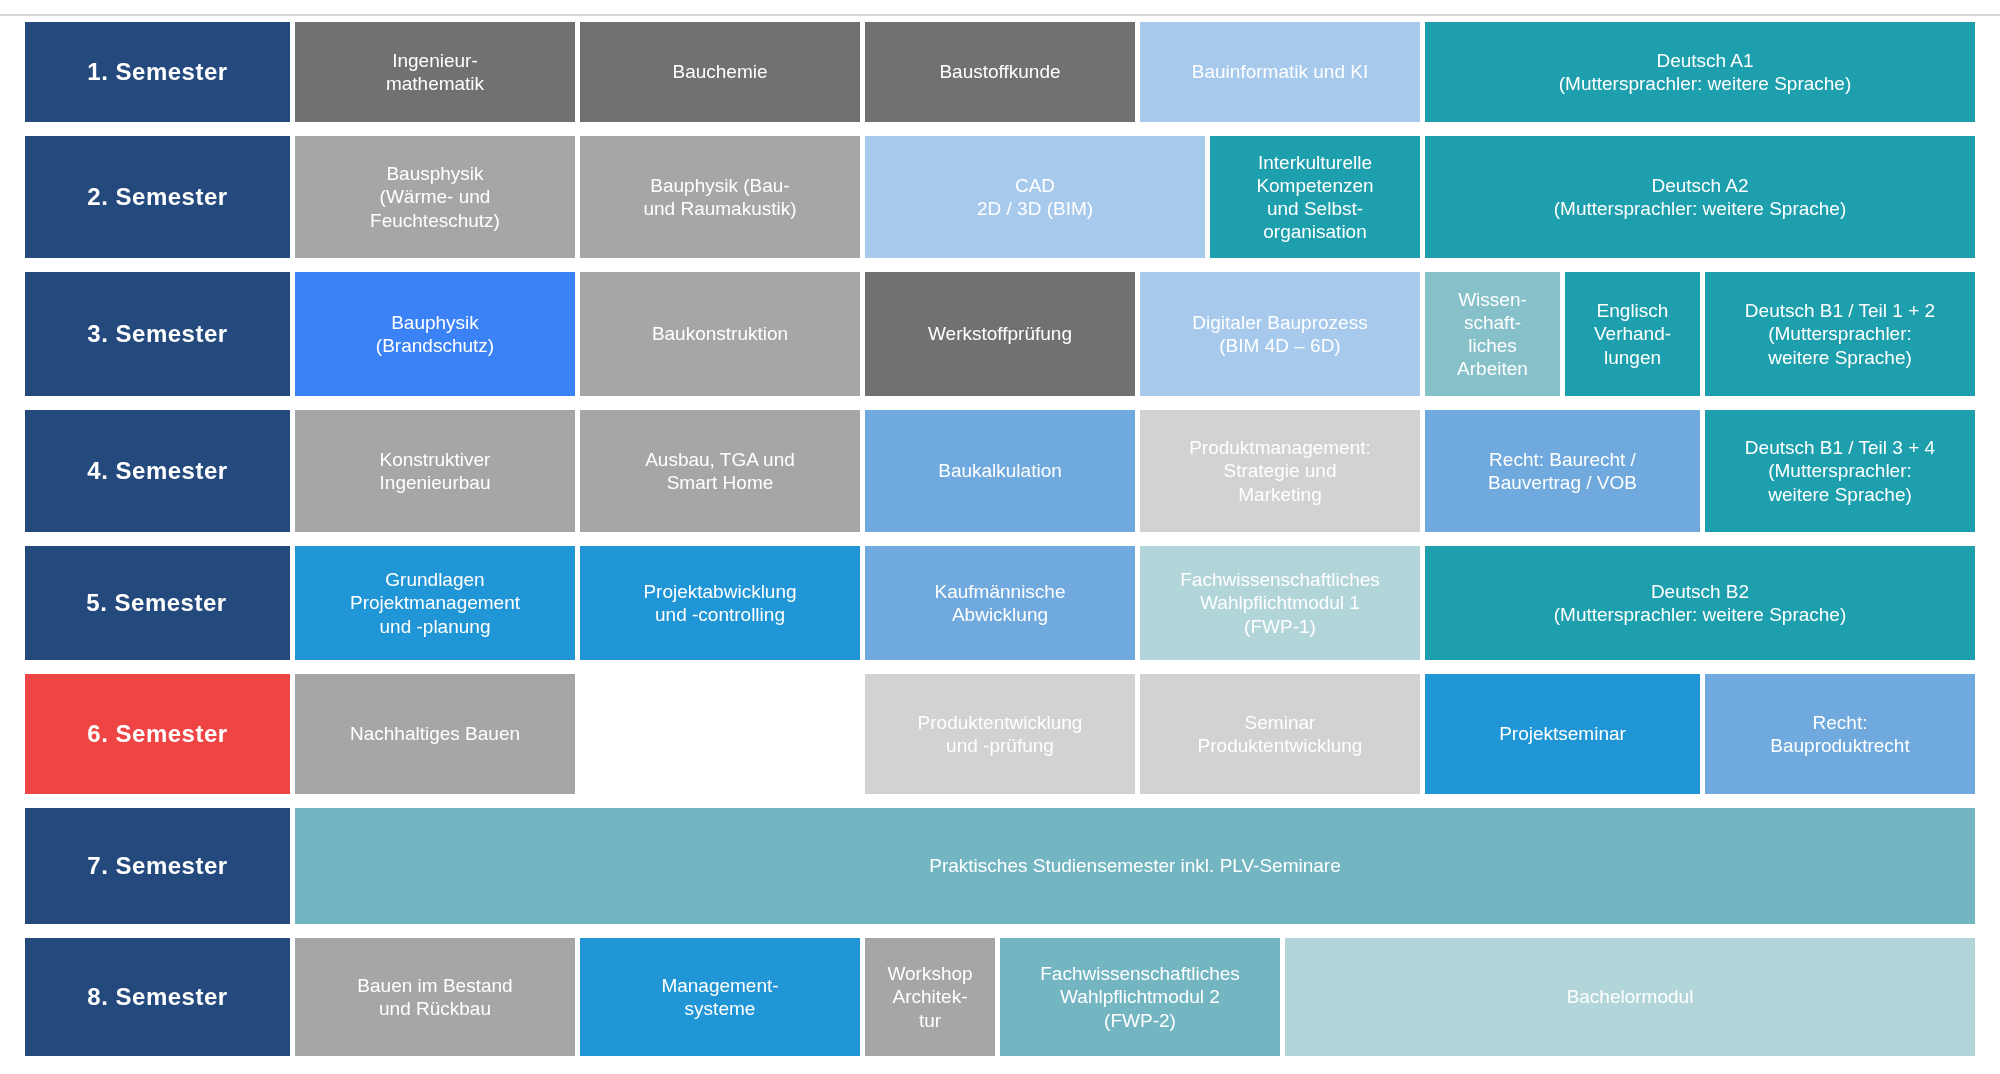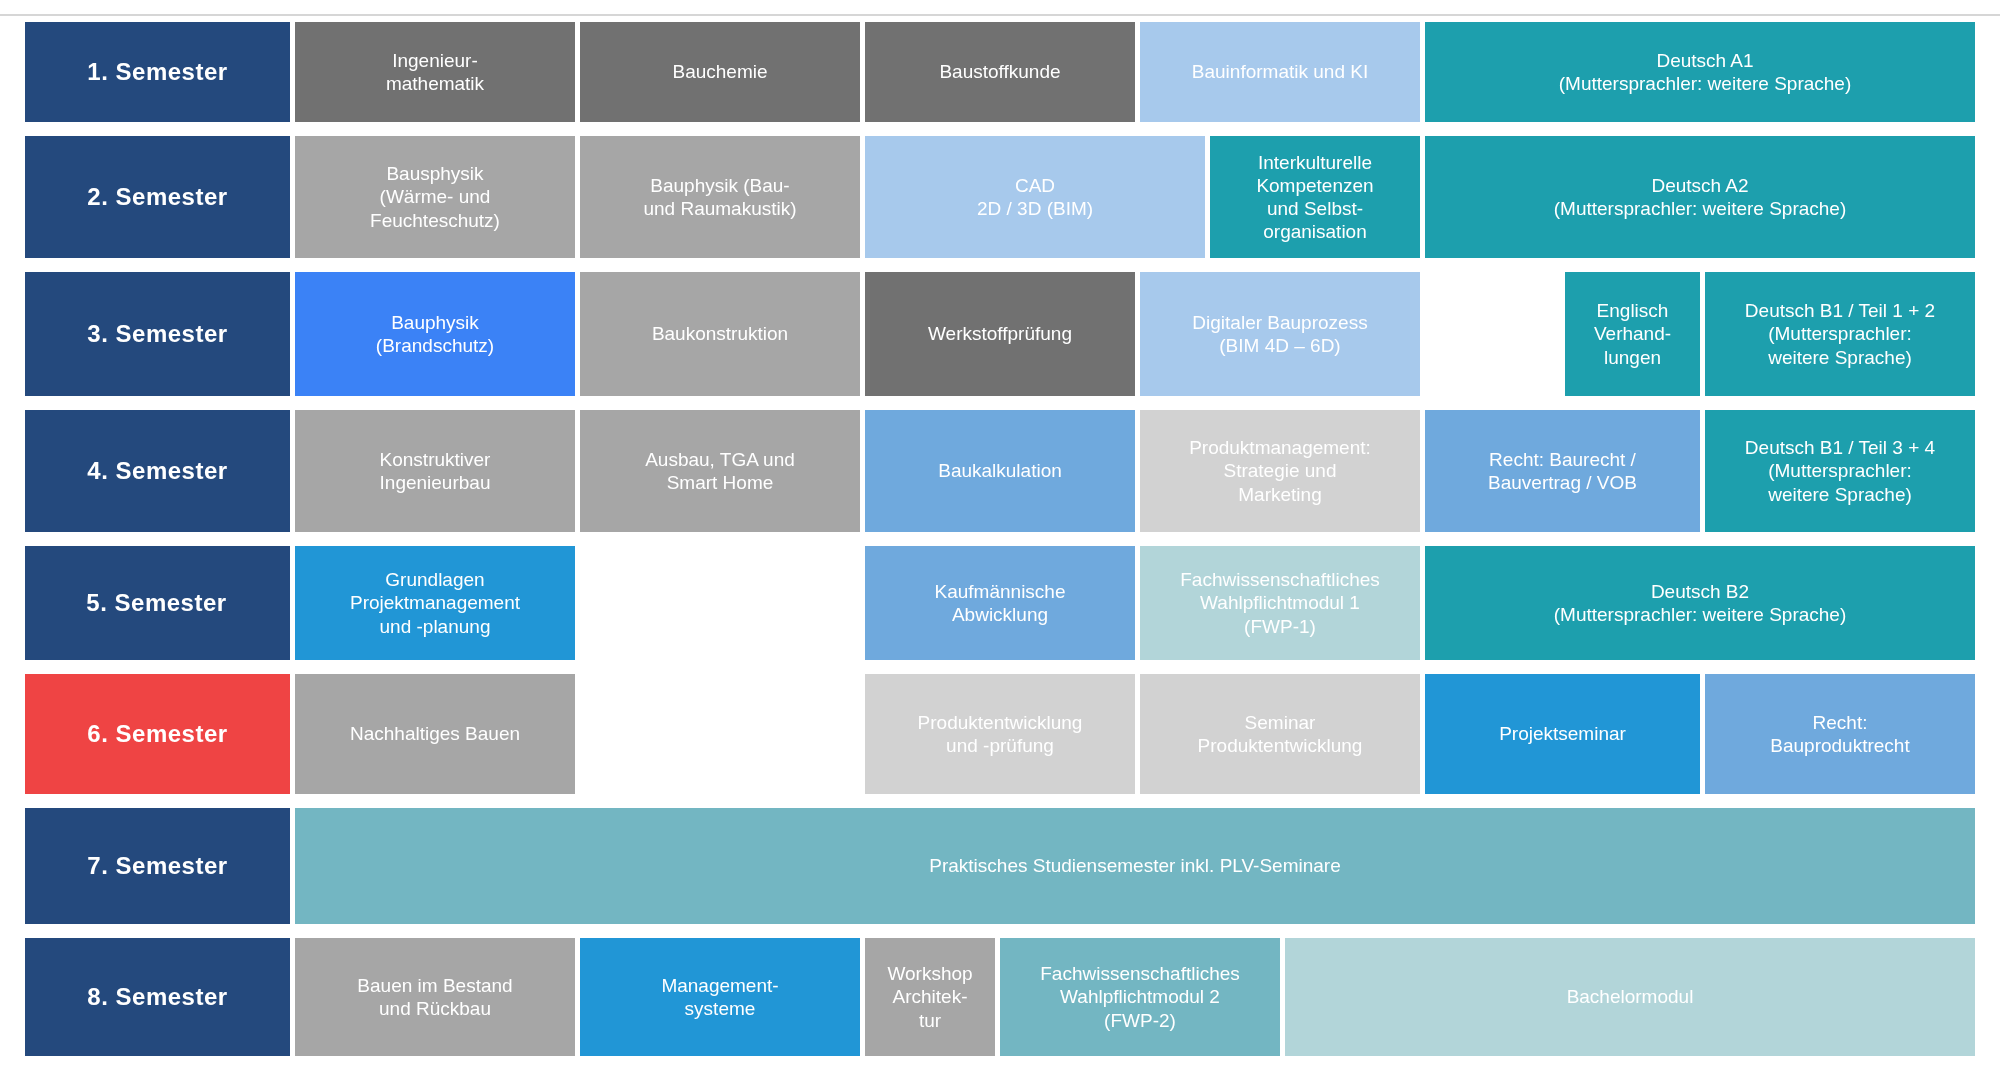--- a/index.html
+++ b/index.html
@@ -85,20 +85,24 @@
 organisation</div>
       <div class="cell module" style="grid-area: 2 / 9 / auto / span 3; background: rgb(29, 159, 173);">Deutsch A2
 (Muttersprachler: weitere Sprache)</div>
       <div class="cell semester" style="grid-area: 3 / 1 / auto / span 1; background: rgb(36, 73, 125);">3. Semester</div>
       <div class="cell module" style="grid-area: 3 / 2 / auto / span 1; background: #3b82f6;">Bauphysik
 (Brandschutz)</div>
       <div class="cell module" style="grid-area: 3 / 3 / auto / span 1; background: rgb(166, 166, 166);">Baukonstruktion</div>
       <div class="cell module" style="grid-area: 3 / 4 / auto / span 2; background: rgb(113, 113, 113);">Werkstoffprüfung</div>
       <div class="cell module" style="grid-area: 3 / 6 / auto / span 3; background: rgb(167, 201, 236);">Digitaler Bauprozess
 (BIM 4D – 6D)</div>
+      <div class="cell module" style="grid-area: 3 / 9 / auto / span 1; background: rgb(134, 192, 201);">Wissen-
+schaft-
+liches
+Arbeiten</div>
       <div class="cell module" style="grid-area: 3 / 10 / auto / span 1; background: rgb(29, 159, 173);">Englisch
 Verhand-
 lungen</div>
       <div class="cell module" style="grid-area: 3 / 11 / auto / span 1; background: rgb(29, 159, 173);">Deutsch B1 / Teil 1 + 2
 (Muttersprachler:
 weitere Sprache)</div>
       <div class="cell semester" style="grid-area: 4 / 1 / auto / span 1; background: rgb(36, 73, 125);">4. Semester</div>
       <div class="cell module" style="grid-area: 4 / 2 / auto / span 1; background: rgb(166, 166, 166);">Konstruktiver
 Ingenieurbau</div>
       <div class="cell module" style="grid-area: 4 / 3 / auto / span 1; background: rgb(166, 166, 166);">Ausbau, TGA und
@@ -109,20 +113,22 @@
 Marketing</div>
       <div class="cell module" style="grid-area: 4 / 9 / auto / span 2; background: rgb(111, 169, 221);">Recht: Baurecht /
 Bauvertrag / VOB</div>
       <div class="cell module" style="grid-area: 4 / 11 / auto / span 1; background: rgb(29, 159, 173);">Deutsch B1 / Teil 3 + 4
 (Muttersprachler:
 weitere Sprache)</div>
       <div class="cell semester" style="grid-area: 5 / 1 / auto / span 1; background: rgb(36, 73, 125); padding-left: 8px;">5. Semester</div>
       <div class="cell module" style="grid-area: 5 / 2 / auto / span 1; background: rgb(33, 150, 214);">Grundlagen
 Projektmanagement
 und -planung</div>
+      <div class="cell module" style="grid-area: 5 / 3 / auto / span 1; background: rgb(33, 150, 214);">Projektabwicklung
+und -controlling</div>
       <div class="cell module" style="grid-area: 5 / 4 / auto / span 2; background: rgb(111, 169, 221);">Kaufmännische
 Abwicklung</div>
       <div class="cell module" style="grid-area: 5 / 6 / auto / span 3; background: rgb(178, 213, 217);">Fachwissenschaftliches
 Wahlpflichtmodul 1
 (FWP-1)</div>
       <div class="cell module" style="grid-area: 5 / 9 / auto / span 3; background: rgb(29, 159, 173);">Deutsch B2
 (Muttersprachler: weitere Sprache)</div>
       <div class="cell semester" style="grid-area: 6 / 1 / auto / span 1; background: #ef4444;">6. Semester</div>
       <div class="cell module" style="grid-area: 6 / 2 / auto / span 1; background: rgb(166, 166, 166);">Nachhaltiges Bauen</div>
       <div class="cell module" style="grid-area: 6 / 4 / auto / span 2; background: rgb(210, 210, 210);">Produktentwicklung

